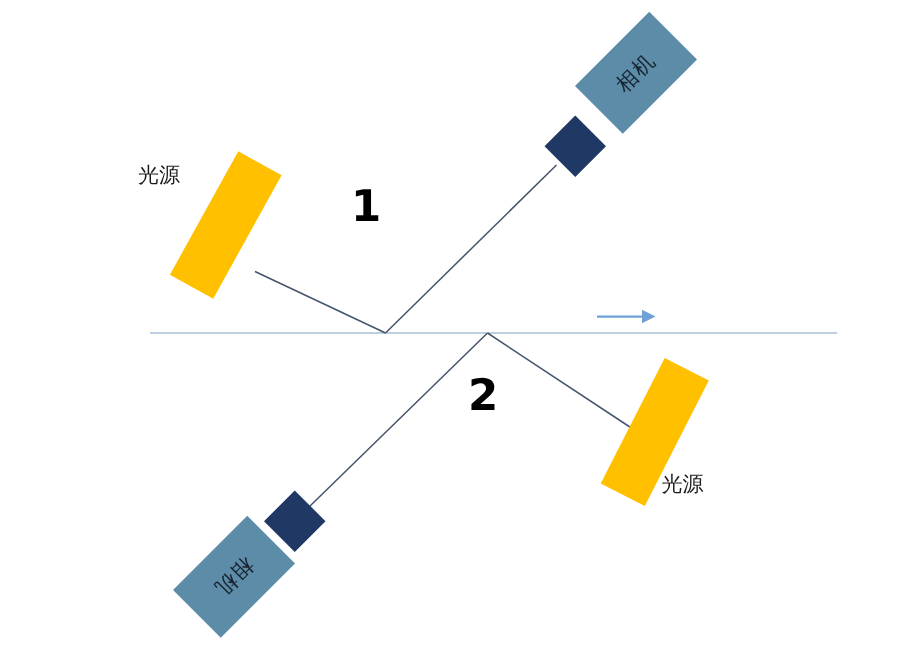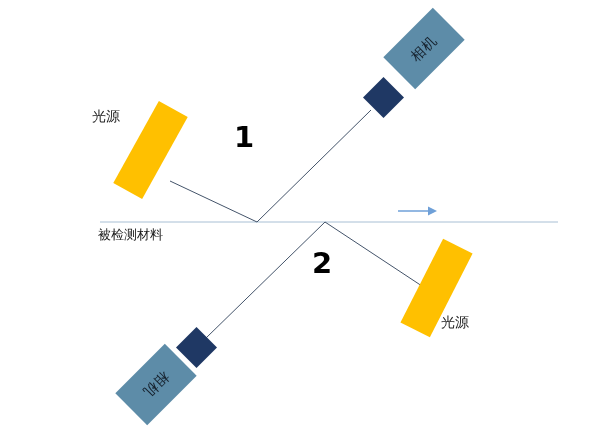--- a/index.html
+++ b/index.html
@@ -56,21 +56,20 @@
   <div class="shape light-source light-top" style="background-color: rgb(255, 192, 0);"></div>
   <div class="label label-cn label-light-top">光源</div>
 
   <div class="shape camera-lens lens-top" style="background-color: rgb(31, 56, 100);"></div>
   <div class="shape camera-body camera-top-body" style="background-color: rgb(93, 140, 168);">
     <span>相机</span>
   </div>
 
   <div class="zone-number zone-1">1</div>
 
-  <div class="label label-material">被检测材料</div>
 
   <div class="zone-number zone-2">2</div>
 
   <div class="shape camera-lens lens-bottom" style="background-color: rgb(31, 56, 100);"></div>
   <div class="shape camera-body camera-bottom-body" style="background-color: rgb(93, 140, 168);">
     <span>相机</span>
   </div>
 
   <div class="shape light-source light-bottom" style="background-color: rgb(255, 192, 0);"></div>
   <div class="label label-cn label-light-bottom">光源</div>

